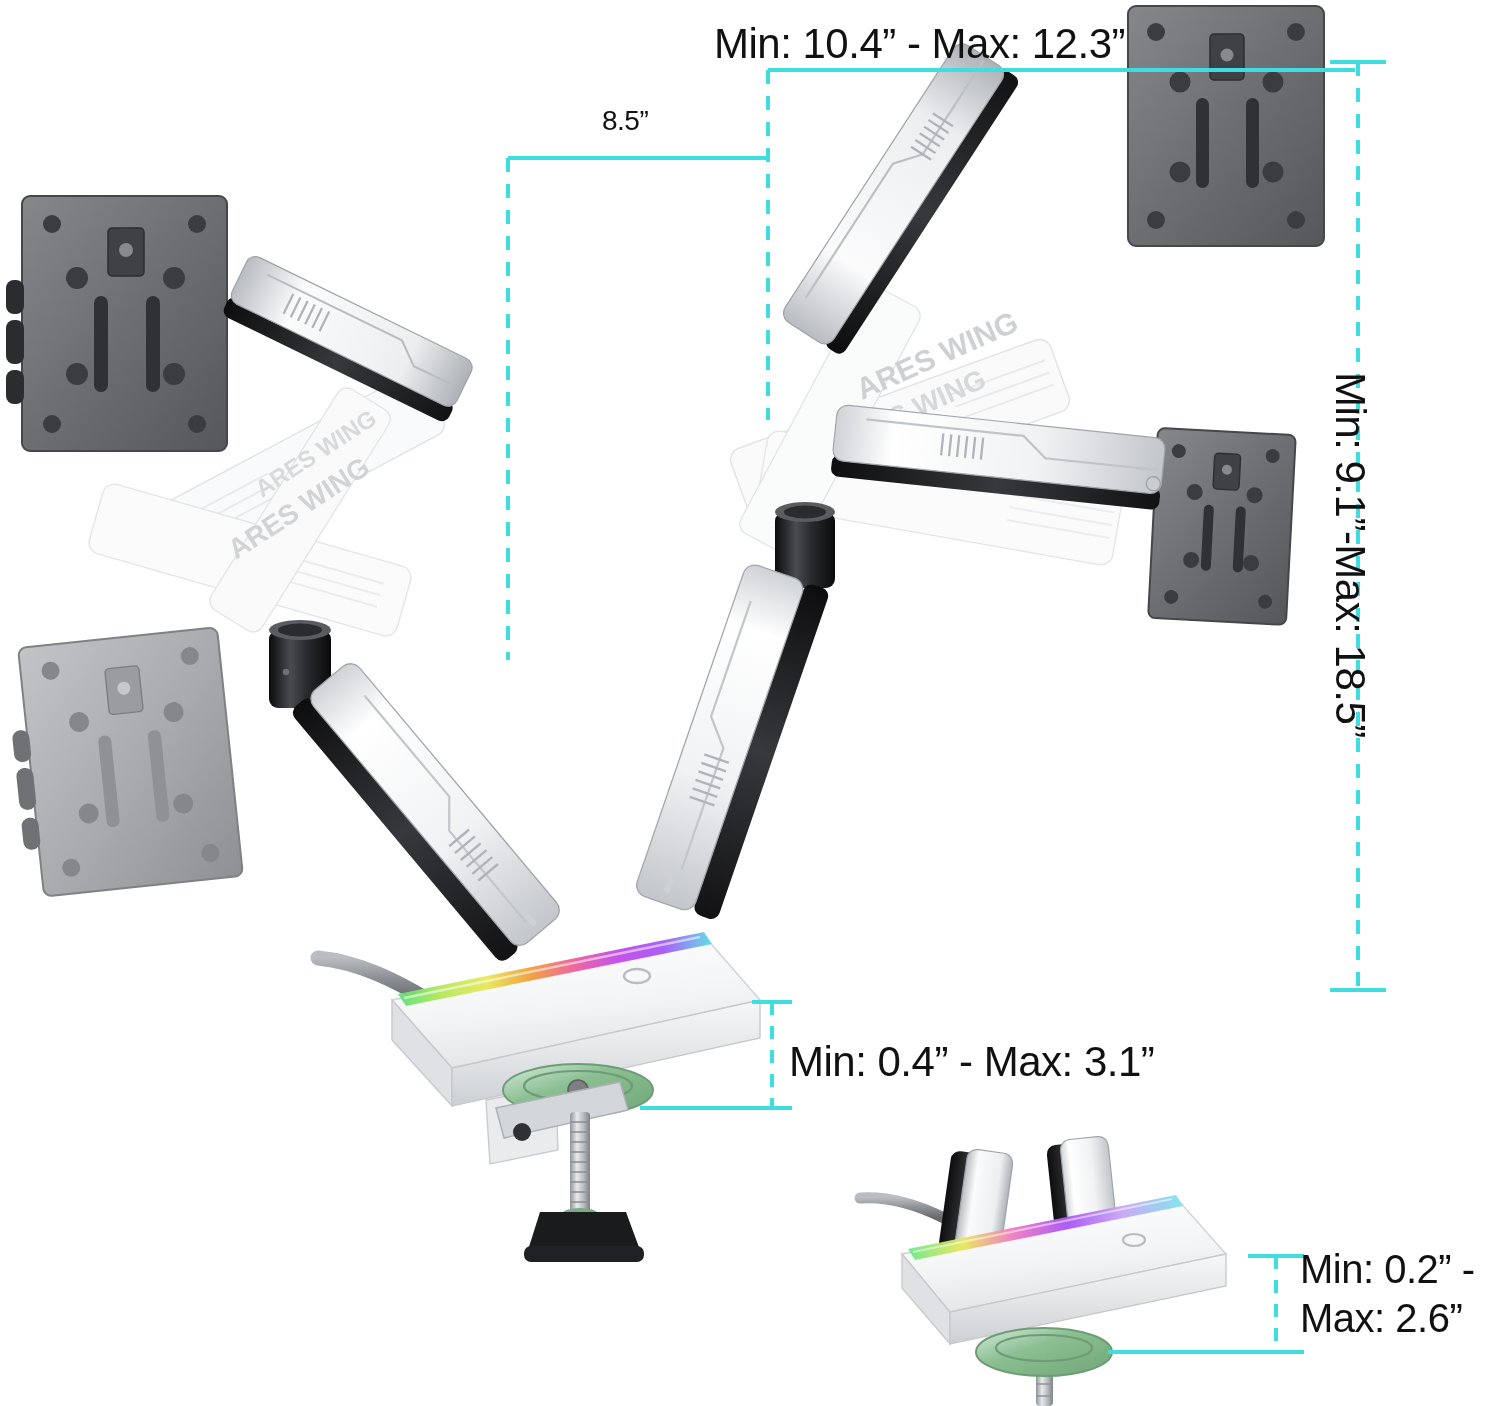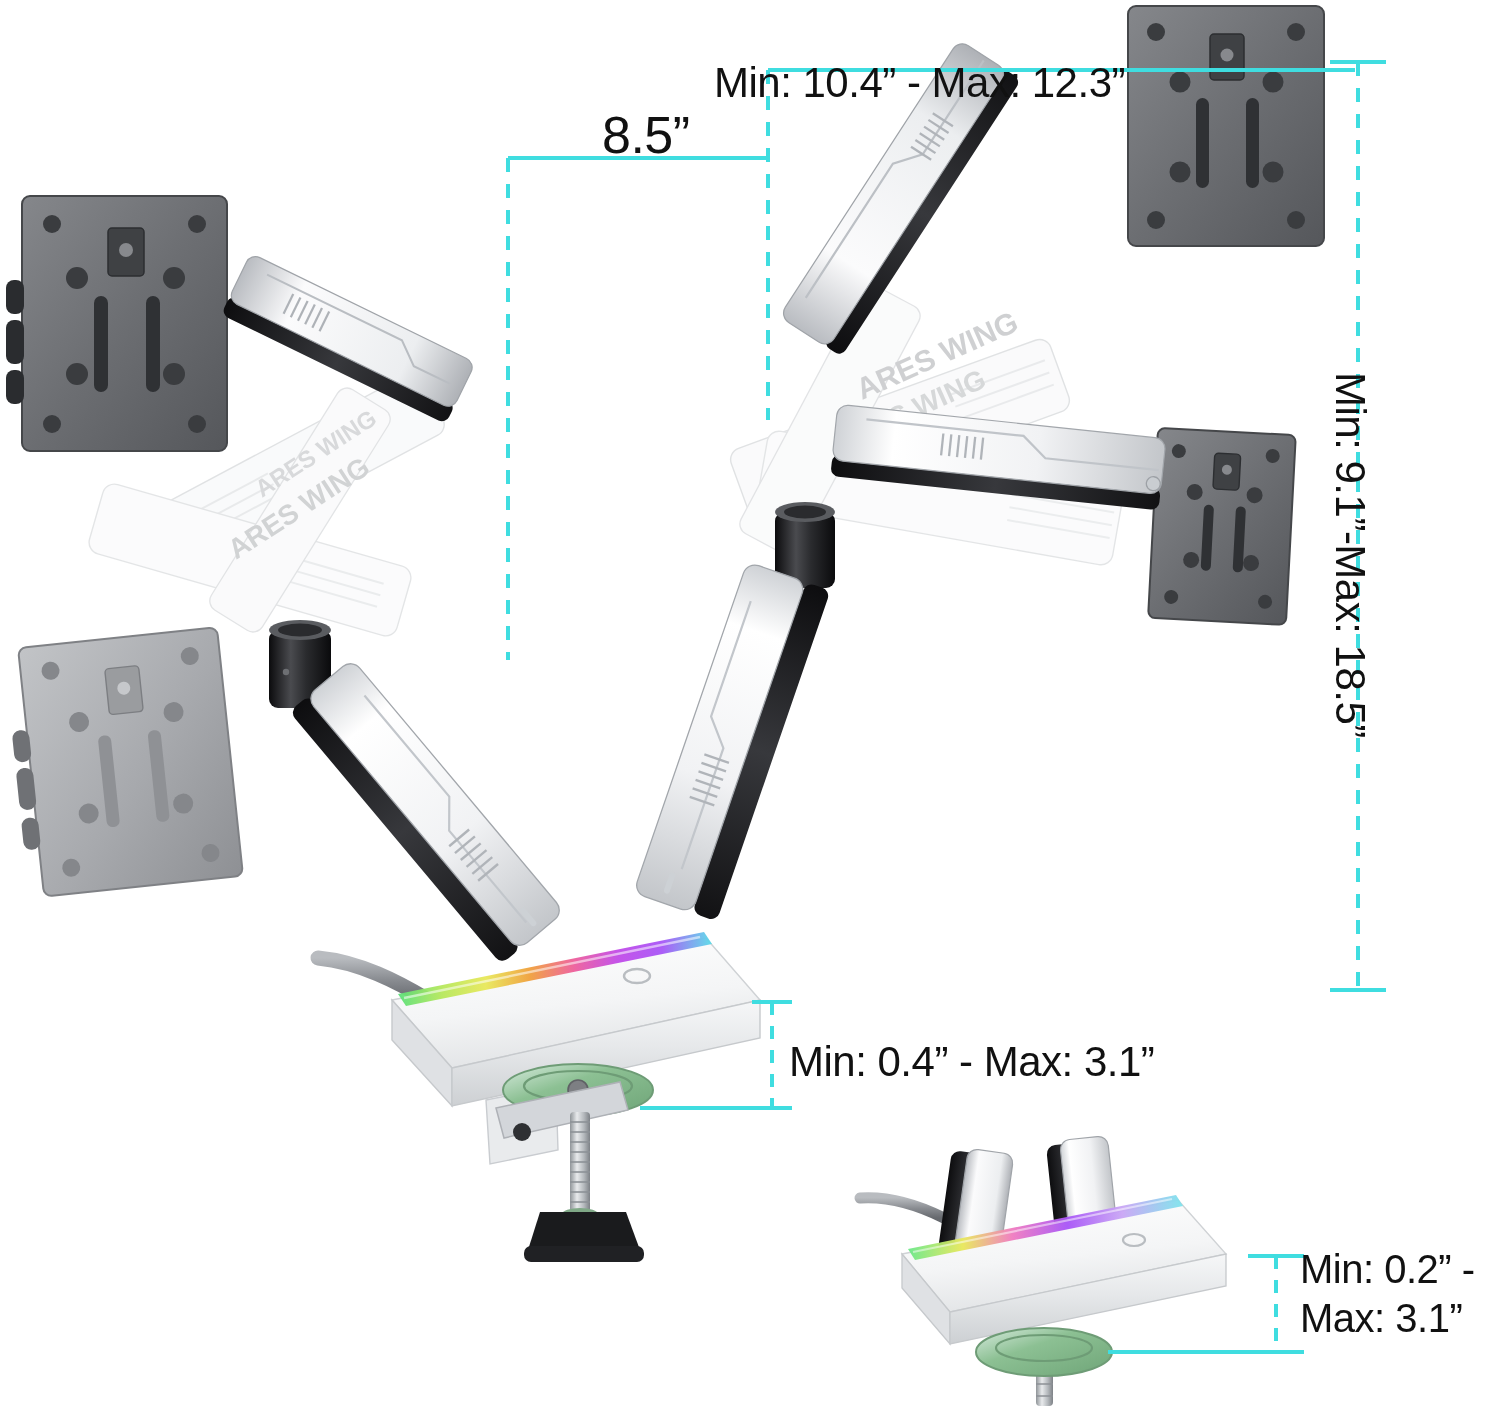--- a/index.html
+++ b/index.html
@@ -24,25 +24,24 @@
     position:absolute;
     color:#111111;
     font-weight:500;
     letter-spacing:-0.5px;
     white-space:nowrap;
     user-select:none;
   }
   #label-width-top{
     left:714px; top:20px;
     font-size:42px;
-    margin-top:39px;
   }
   #label-width-mid{
     left:602px; top:105px;
-    font-size:52px;
+    font-size:28px;
     text-align:right;
   }
   #label-height-right{
     left:1374px; top:372px;
     font-size:42px;
     transform-origin:left top;
     transform:rotate(90deg);
   }
   #label-clamp-main{
     left:789px; top:1038px;
@@ -459,16 +458,16 @@
   <div class="dim-label" id="label-width-top">Min: 10.4” - Max: 12.3”</div>
 
   <div class="dim-label" id="label-width-mid">8.5”</div>
 
   <div class="dim-label" id="label-height-right">Min: 9.1”-Max: 18.5”</div>
 
   <div class="dim-label" id="label-clamp-main">Min: 0.4” - Max: 3.1”</div>
 
   <div class="dim-label" id="label-clamp-inset">
     <span class="ln">Min: 0.2” -</span>
-    <span class="ln">Max: 3.1”</span>
+    <span class="ln">Max: 2.6”</span>
   </div>
 
 </div>
 
 </body></html>

